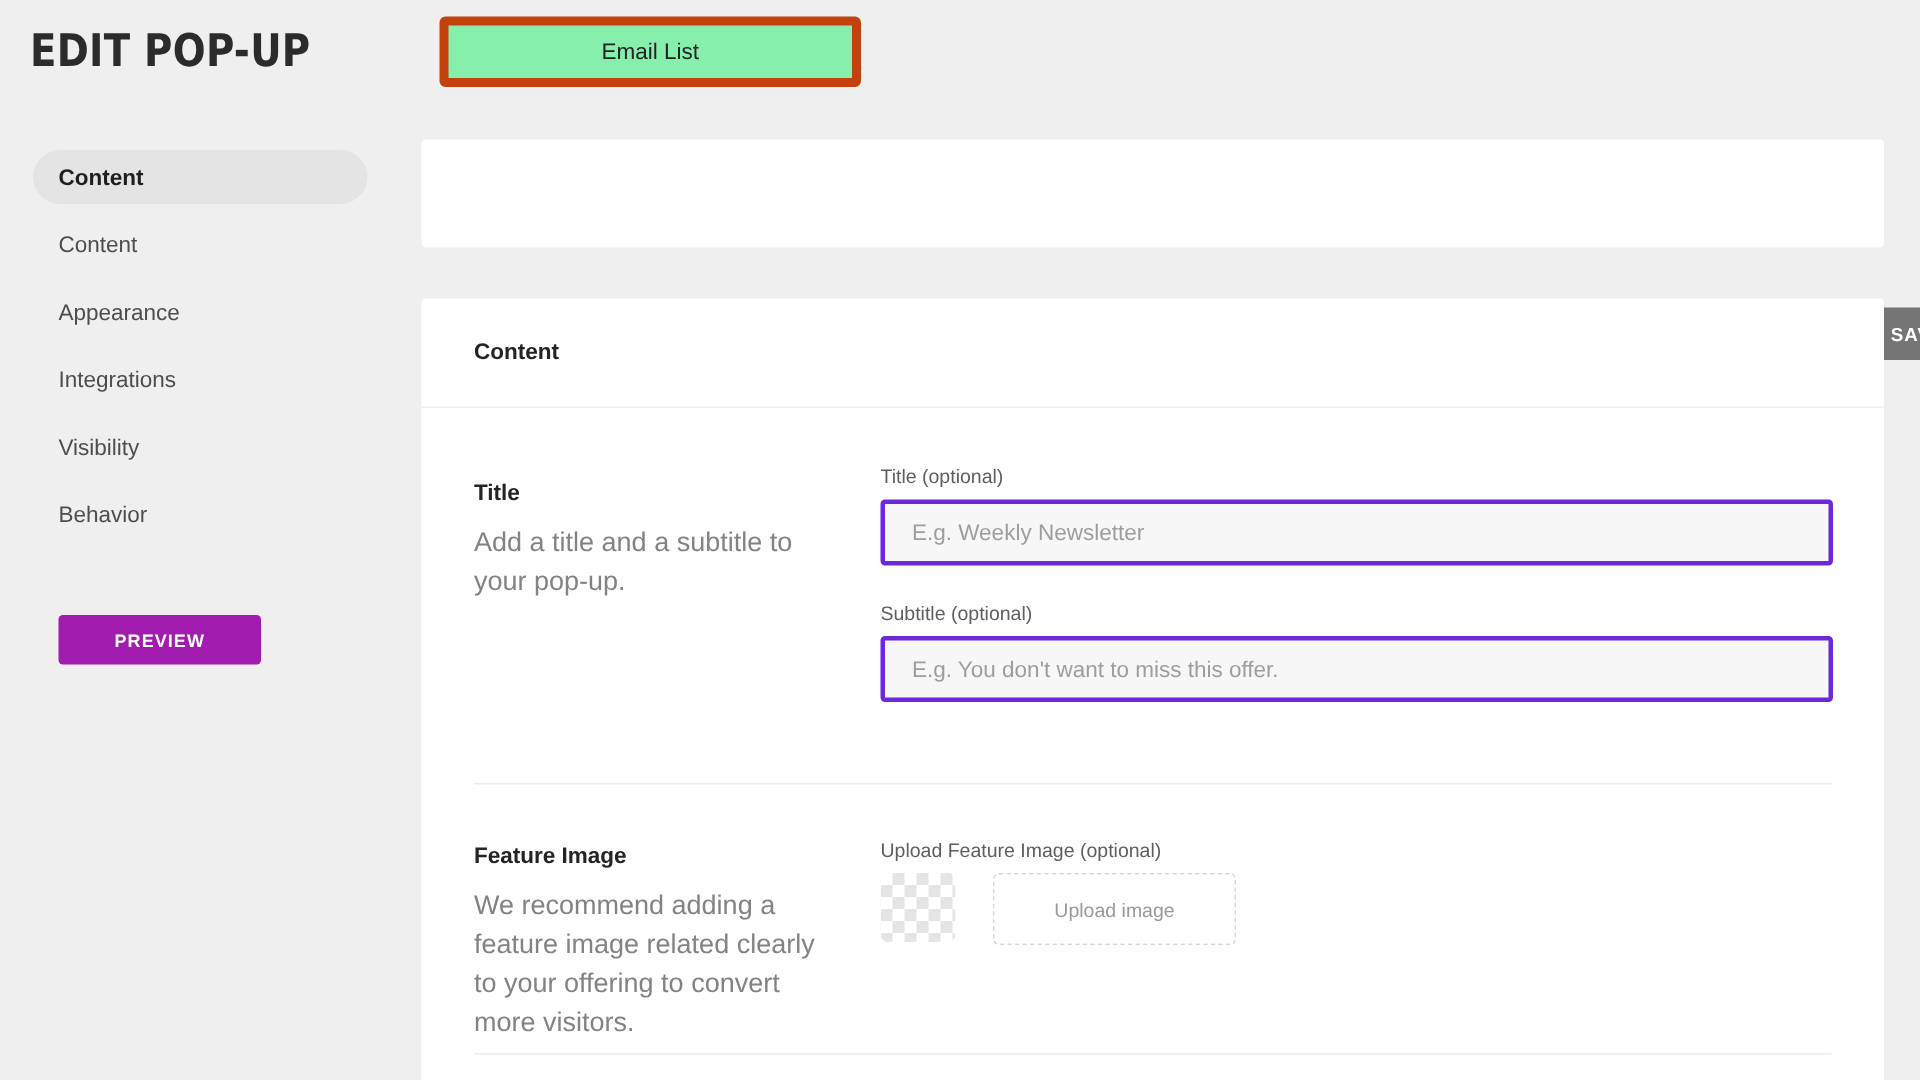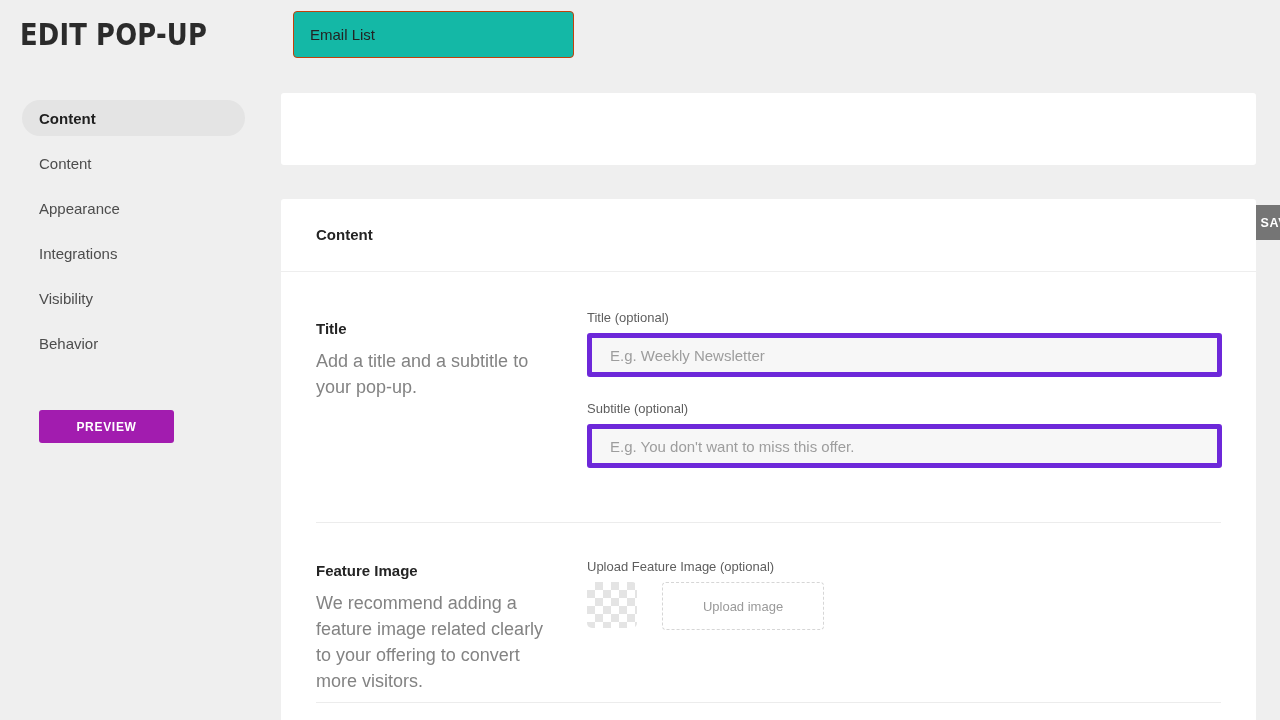--- a/index.html
+++ b/index.html
@@ -39,28 +39,29 @@
     white-space: nowrap;
   }
 
   .name-field {
     position: absolute;
     left: 293px;
     top: 11px;
     width: 281px;
     height: 47px;
     box-sizing: border-box;
-    background: #14b8a6;
-    border: 1px solid #c2410c;
+    background: #86efac;
+    border: 6px solid #c2410c;
     border-radius: 4px;
     font-family: "Liberation Sans", sans-serif;
     font-size: 15px;
     color: #232323;
     padding: 0 16px;
     outline: none;
+    text-align: center;
   }
 
   
   .sidebar {
     position: absolute;
     left: 0;
     top: 100px;
     width: 280px;
   }
   .nav-item {
@@ -235,21 +236,21 @@
     font-size: 13px;
     color: #5e5e5e;
     margin-bottom: 8px;
   }
   .text-input {
     display: block;
     box-sizing: border-box;
     width: 635px;
     height: 44px;
     background: #f7f7f7;
-    border: 5px solid #6d28d9;
+    border: 3px solid #6d28d9;
     border-radius: 3px;
     padding: 0 18px;
     font-family: "Liberation Sans", sans-serif;
     font-size: 15px;
     color: #14532d;
     outline: none;
   }
   .text-input::placeholder { color: #9d9d9d; }
 
   .field-gap { height: 24px; }

